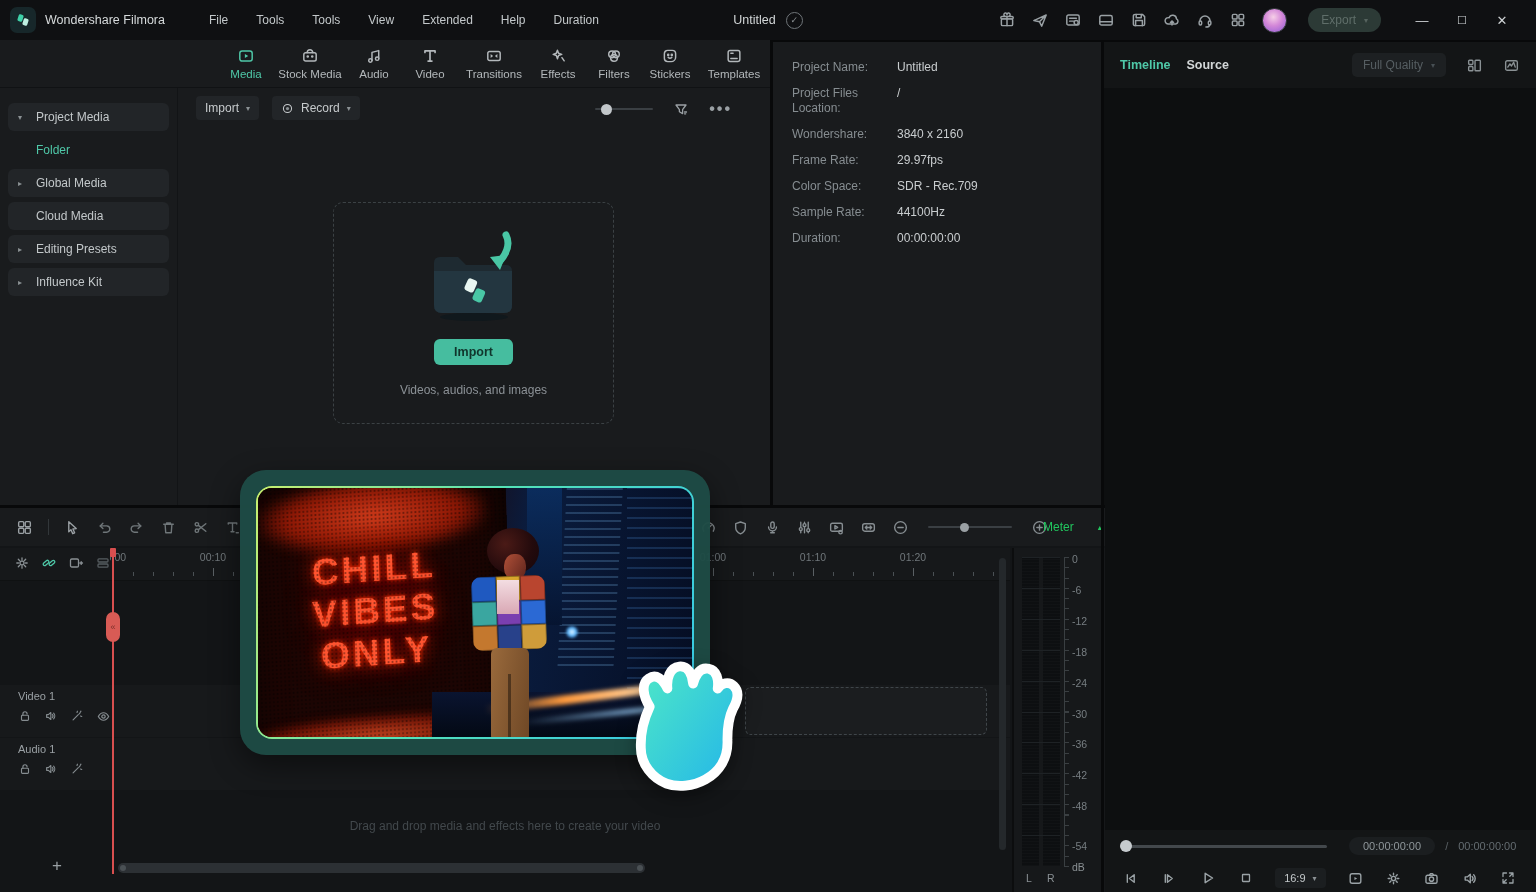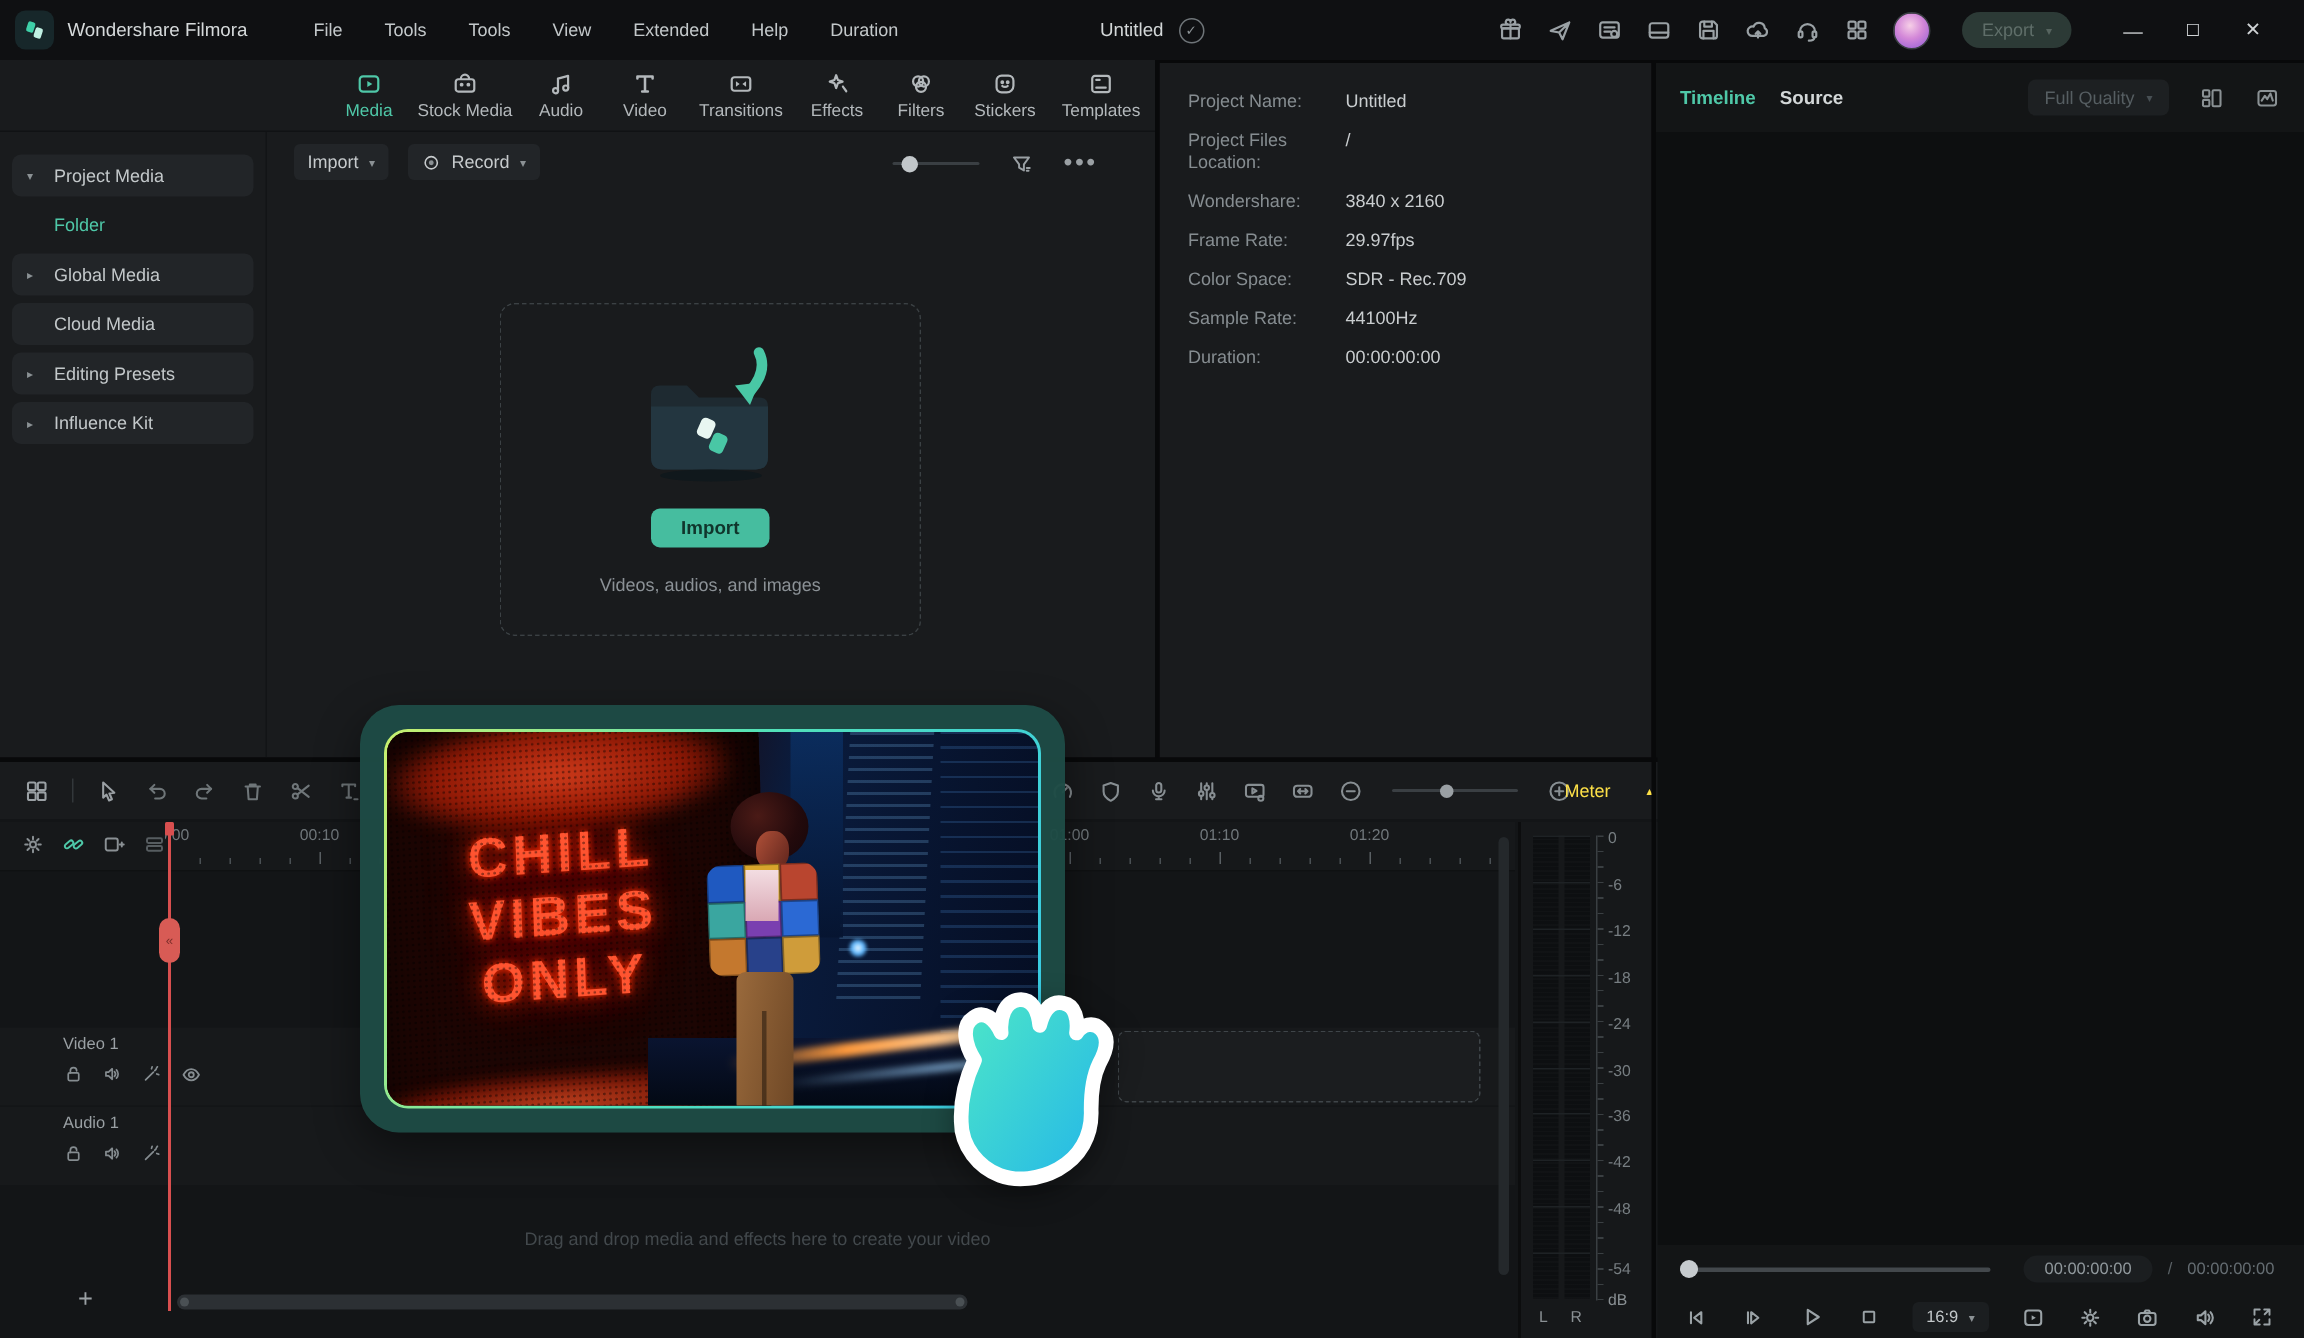--- a/index.html
+++ b/index.html
@@ -67,29 +67,29 @@
   .ratio-btn{display:flex;align-items:center;gap:7px;background:#1b1e20;border-radius:4px;padding:4px 9px;font-size:11px;color:#c3c8ca;}
   
   #panel-timeline{position:absolute;left:0;top:508px;width:1105px;height:384px;background:#131517;}
   .tl-toolbar{position:absolute;left:0;top:0;right:0;height:38px;background:#191b1d;display:flex;align-items:center;}
   .tl-left{display:flex;align-items:center;gap:15px;padding-left:16px;color:#6f7679;}
   .tl-left .bright{color:#9aa0a4;}
   .tl-div{width:1px;height:16px;background:#32373a;}
   .tl-right{position:absolute;left:700px;display:flex;align-items:center;gap:15px;color:#878e92;}
   .tl-zoom{width:84px;height:2px;background:#3a3f43;border-radius:1px;position:relative;margin:0 4px;}
   .tl-zoom .dot{position:absolute;left:32px;top:-3.5px;width:9px;height:9px;border-radius:50%;background:#9aa0a4;}
-  .meter-label{position:absolute;left:1043px;font-size:12px;color:#fde047;display:flex;gap:24px;align-items:center;}
+  .meter-label{position:absolute;left:1043px;font-size:12px;color:#22c55e;display:flex;gap:24px;align-items:center;}
   .tl-strip{position:absolute;left:0;top:40px;width:1010px;height:32px;background:#16181a;border-bottom:1px solid #0f1112;}
   .track-tools{position:absolute;left:14px;top:7px;display:flex;gap:11px;align-items:center;color:#8a9094;}
   #ruler{position:absolute;left:110px;top:0;right:0;height:32px;overflow:hidden;}
   .rl{position:absolute;top:3px;font-size:10.5px;color:#70777b;transform:translateX(-50%);}
   .tick{position:absolute;bottom:4px;width:1px;background:#4a5054;}
   #tracks{position:absolute;left:0;top:72px;right:95px;bottom:0;}
   .lane{position:absolute;left:0;right:0;background:#17191b;}
-  .track-head{position:absolute;left:18px;color:#9aa0a4;font-size:11px;margin-left:24px;}
+  .track-head{position:absolute;left:18px;color:#9aa0a4;font-size:11px;}
   .track-icons{display:flex;gap:12px;margin-top:7px;color:#858c90;}
   .dropzone{position:absolute;left:745px;top:107px;width:240px;height:46px;border:1px dashed #3f4549;border-radius:6px;background:rgba(255,255,255,0.02);}
   .drop-hint{position:absolute;left:0;width:1010px;top:239px;text-align:center;font-size:12px;color:#42484c;}
   #playhead{position:absolute;left:112px;top:40px;width:2px;height:326px;background:#d84f4f;z-index:5;}
   #playhead .head{position:absolute;left:-2px;top:0;width:6px;height:9px;background:#d84f4f;border-radius:1px;}
   #ph-handle{position:absolute;left:106px;top:104px;width:14px;height:30px;background:#d85b55;border-radius:7px;z-index:6;display:flex;align-items:center;justify-content:center;color:#7c2f2b;font-size:9px;}
   .add-track{position:absolute;left:52px;top:348px;font-size:17px;color:#9aa0a4;}
   .hscroll{position:absolute;left:118px;top:355px;width:527px;height:10px;border-radius:5px;background:#2c3034;}
   .hscroll:before,.hscroll:after{content:"";position:absolute;top:2px;width:6px;height:6px;border-radius:50%;background:#4a5054;}
   .hscroll:before{left:2px;} .hscroll:after{right:2px;}

